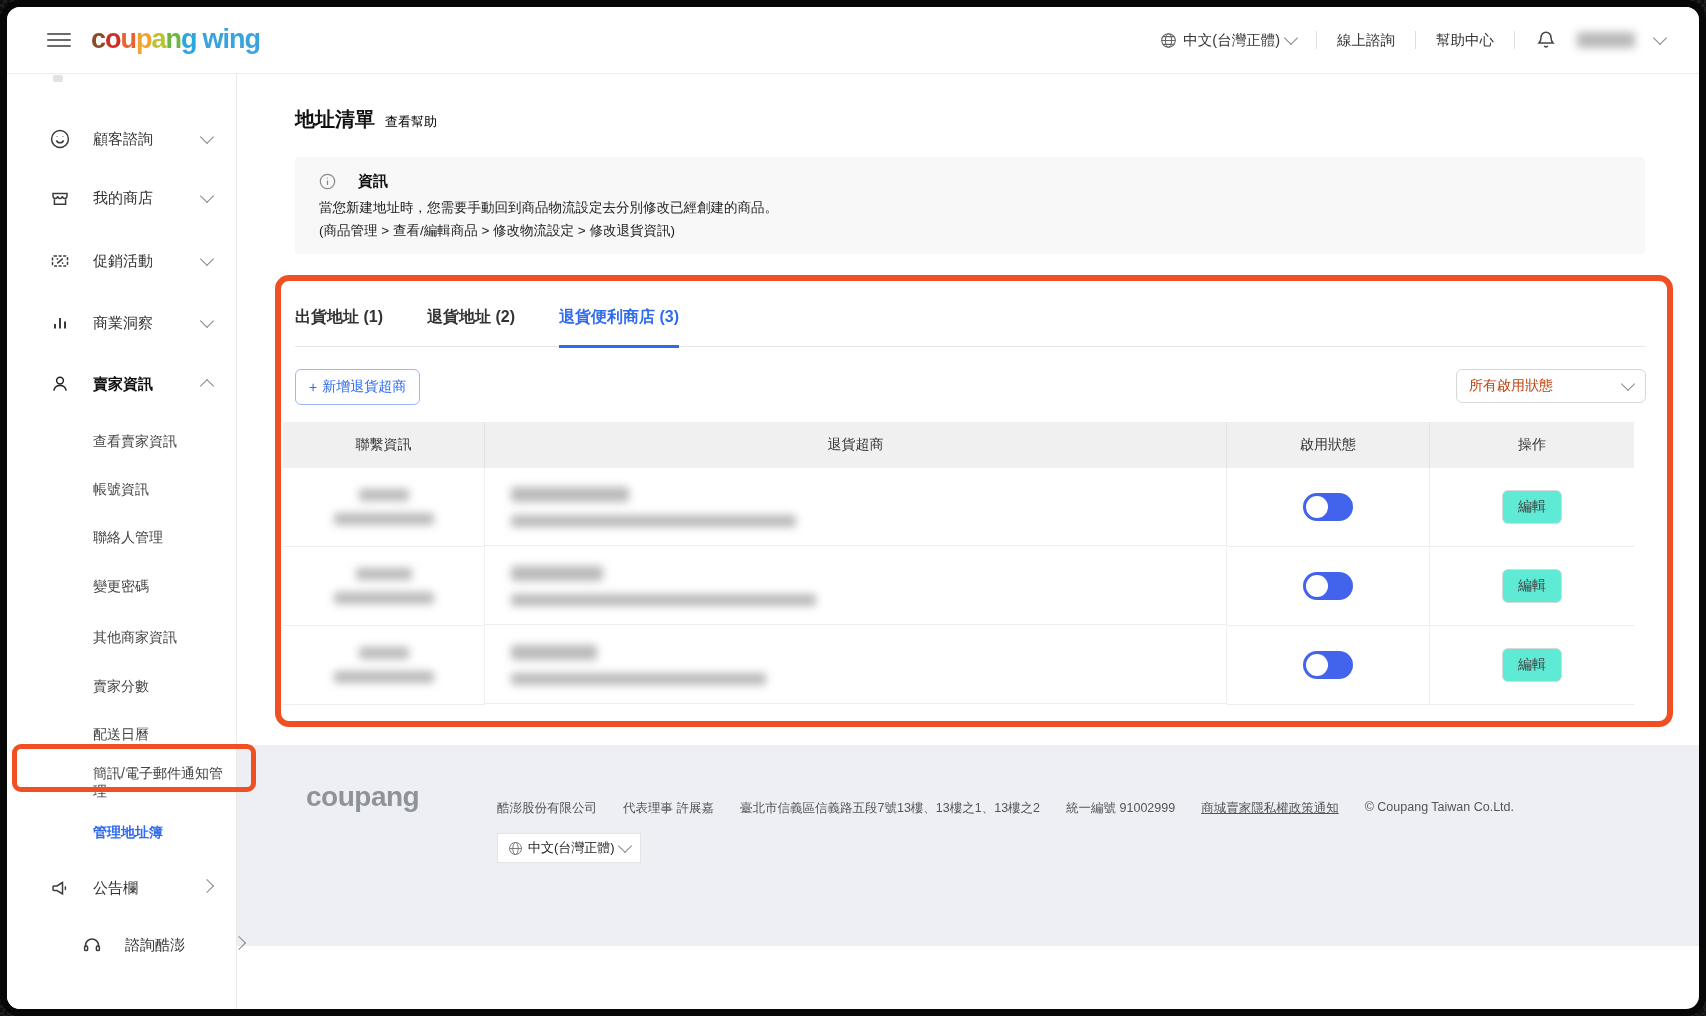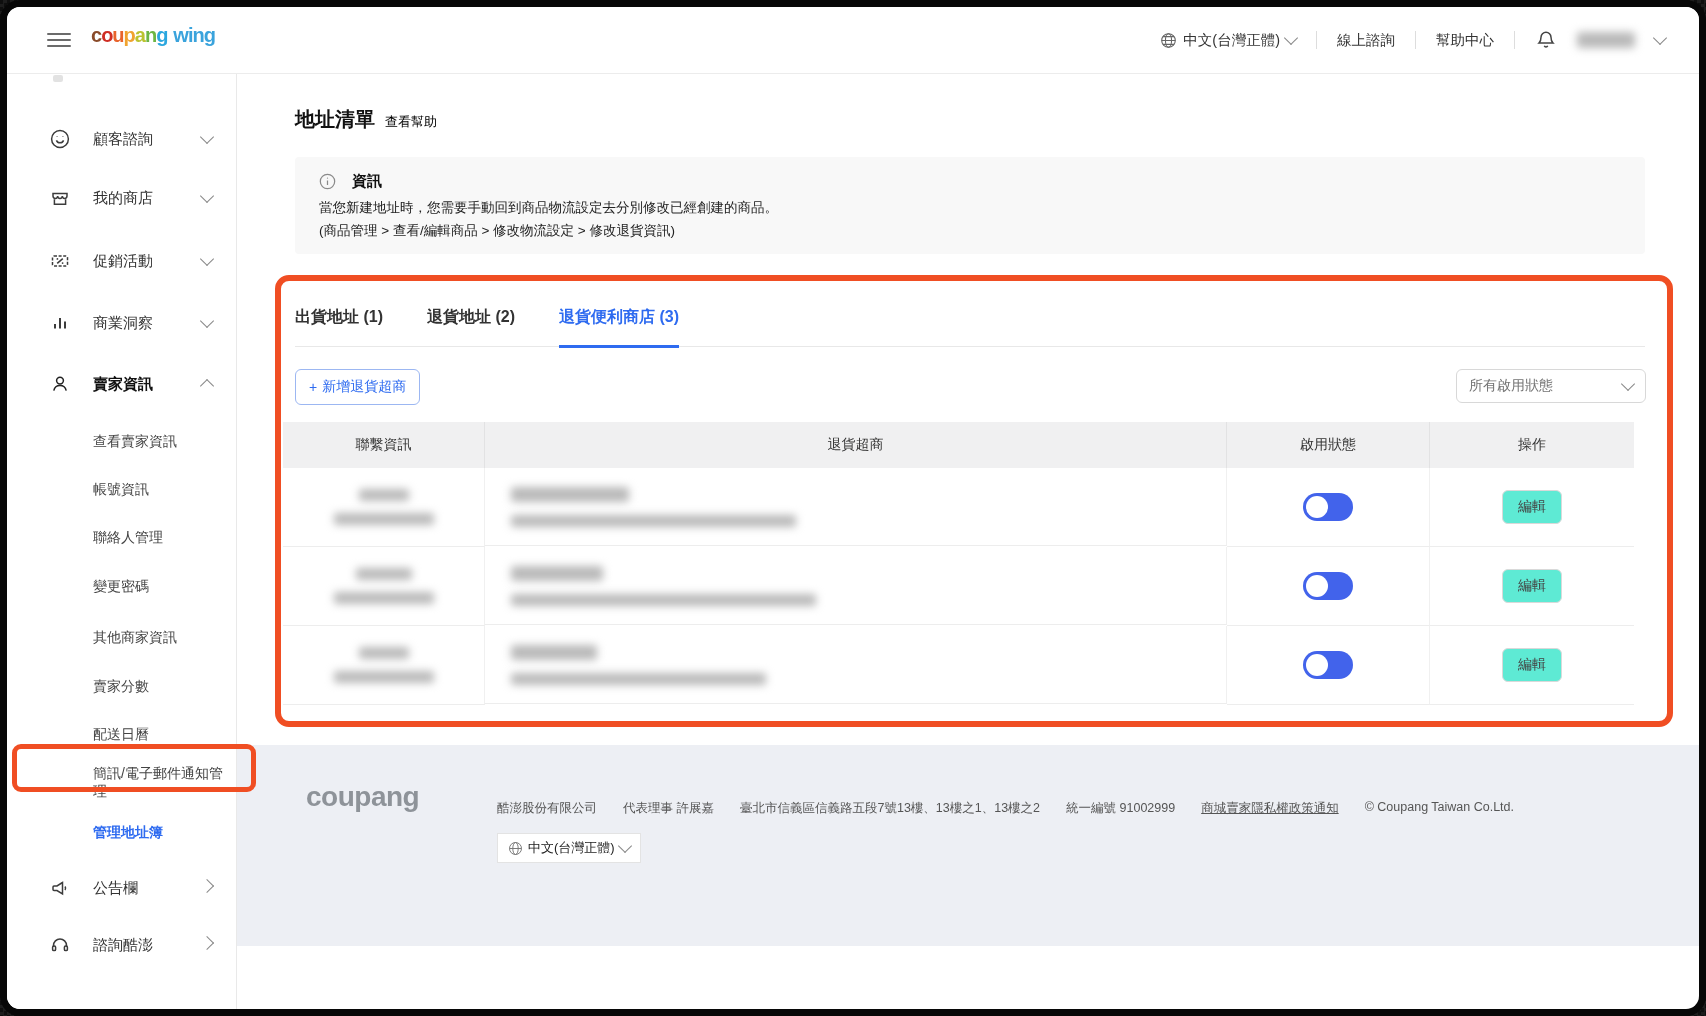--- a/index.html
+++ b/index.html
@@ -12,21 +12,21 @@
     -webkit-font-smoothing:antialiased;
   }
   .frame{position:absolute;inset:0;background:#070707;border-radius:20px;}
   .screen{position:absolute;inset:7px;background:#fff;border-radius:13px;overflow:hidden;}
   .abs{position:absolute;}
 
   
   .topbar{position:absolute;left:0;top:0;right:0;height:66px;background:#fff;border-bottom:1px solid #ececec;z-index:30;}
   .hamburger{position:absolute;left:40px;top:22px;width:24px;height:20px;cursor:pointer;}
   .hamburger span{display:block;height:2px;background:#6b6b6b;margin:4px 0;border-radius:1px;}
-  .logo{position:absolute;left:84px;top:17px;font-size:20px;font-weight:bold;letter-spacing:-1px;}
+  .logo{position:absolute;left:84px;top:17px;font-size:27px;font-weight:bold;letter-spacing:-1px;}
   .logo .wing{color:#3aa3dc;margin-left:6px;}
   .topright{position:absolute;right:34px;top:0;height:66px;display:flex;align-items:center;gap:20px;}
   .topright .lang,.topright .toplink{font-size:14.5px;color:#333;display:flex;align-items:center;gap:6px;cursor:pointer;white-space:nowrap;}
   .vdiv{width:1px;height:18px;background:#ddd;}
   .chev{display:inline-block;width:9px;height:9px;border-right:1.6px solid #888;border-bottom:1.6px solid #888;transform:rotate(45deg);margin-top:-4px;}
   .chev.up{transform:rotate(-135deg);margin-top:4px;}
   .chev.right{transform:rotate(-45deg);}
   .redact{background:#b9b9b9;border-radius:3px;filter:blur(4px);}
 
   
@@ -38,33 +38,33 @@
   .snav.bold .lb{font-weight:bold;color:#111;}
   .ssub{position:absolute;left:0;width:100%;height:40px;display:flex;align-items:center;cursor:pointer;}
   .ssub .lb{position:absolute;left:86px;font-size:14px;color:#444;}
   .ssub.active .lb{color:#2e6bf0;font-weight:bold;}
   .hl-side{position:absolute;left:5px;top:737px;width:244px;height:48px;border:5px solid #f04e23;border-radius:9px;box-sizing:border-box;z-index:25;pointer-events:none;}
 
   
   .page-title{position:absolute;left:288px;top:99px;font-size:20px;font-weight:bold;color:#111;}
   .help-link{font-size:13px;font-weight:normal;color:#000000;margin-left:10px;cursor:pointer;}
   .infobox{position:absolute;left:288px;right:54px;top:150px;height:97px;background:#f8f8f8;border-radius:4px;box-sizing:border-box;padding:15px 24px;}
-  .infobox .ihead{display:flex;align-items:center;gap:16px;font-size:15px;font-weight:bold;color:#111;}
+  .infobox .ihead{display:flex;align-items:center;gap:22px;font-size:15px;font-weight:bold;color:#111;}
   .infobox .iline{font-size:13.5px;color:#222;margin-top:7px;line-height:1.55;}
   .hl-main{position:absolute;left:268px;top:268px;width:1398px;height:452px;border:6px solid #f04e23;border-radius:14px;box-sizing:border-box;z-index:15;pointer-events:none;}
 
   .tabs{position:absolute;left:288px;top:300px;display:flex;gap:44px;}
   .tab{font-size:16px;font-weight:bold;color:#333;padding-bottom:17px;cursor:pointer;}
   .tab.active{color:#2e6bf0;border-bottom:3px solid #2e6bf0;}
   .tabline{position:absolute;left:288px;right:54px;top:339px;height:1px;background:#e8e8e8;}
 
   .addbtn{position:absolute;left:288px;top:362px;height:34px;padding:0 13px;display:flex;align-items:center;gap:5px;
     background:#fff;border:1px solid #9cb7f2;border-radius:6px;color:#2e6bf0;font-size:14px;cursor:pointer;}
   .filter{position:absolute;left:1449px;top:362px;width:190px;height:34px;box-sizing:border-box;border:1px solid #d8d8d8;border-radius:6px;
-    background:#fff;display:flex;align-items:center;font-size:14px;color:#737373;padding:0 12px;cursor:pointer;}
+    background:#fff;display:flex;align-items:center;font-size:14px;color:#c2410c;padding:0 12px;cursor:pointer;}
   .filter .chev{margin-left:auto;}
 
   .tbl{position:absolute;left:276px;top:415px;width:1351px;}
   .tr{display:grid;grid-template-columns:202px 742px 203px 204px;}
   .th{height:46px;background:#f0f0f1;border-right:1px solid #e2e2e3;display:flex;align-items:center;justify-content:center;
     font-size:14px;color:#333;}
   .th:last-child{border-right:none;}
   .td{height:78px;border-bottom:1px solid #ededed;border-right:1px solid #f0f0f0;display:flex;align-items:center;justify-content:center;flex-direction:column;}
   .td:last-child{border-right:none;}
   .td.left{align-items:flex-start;padding-left:26px;box-sizing:border-box;}
@@ -217,21 +217,21 @@
     <div class="snav" style="top:791px;">
       <span class="ic">
             <svg viewBox="0 0 22 22" width="22" height="22" fill="none" stroke="#3c3c3c" stroke-width="1.5">
               <path d="M13.5 5.5 8 9H5a1 1 0 0 0-1 1v2.5a1 1 0 0 0 1 1h3l5.5 3.5z"></path>
               <path d="M16 9.5a3 3 0 0 1 0 3.5"></path>
             </svg>
           </span>
       <span class="lb">公告欄</span>
       <i class="chev right cv"></i>
     </div>
-    <div class="snav" style="top:848px;">
+    <div class="snav" style="top:848px;margin-left:32px;">
       <span class="ic">
             <svg viewBox="0 0 22 22" width="22" height="22" fill="none" stroke="#3c3c3c" stroke-width="1.5">
               <path d="M4.5 13v-1.5a6.5 6.5 0 0 1 13 0V13"></path>
               <rect x="3.6" y="12" width="3" height="4.6" rx="1.2"></rect>
               <rect x="15.4" y="12" width="3" height="4.6" rx="1.2"></rect>
             </svg>
           </span>
       <span class="lb">諮詢酷澎</span>
       <i class="chev right cv"></i>
     </div>

